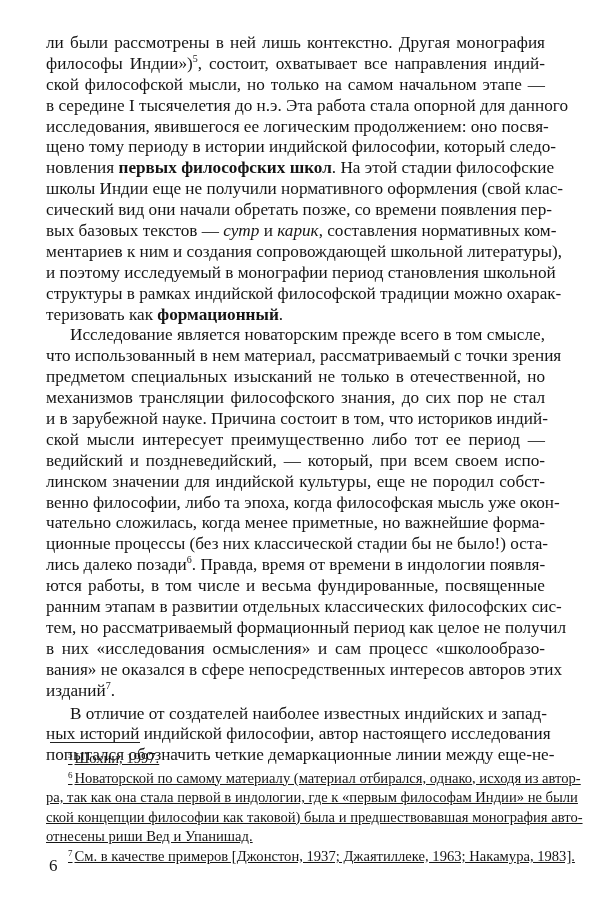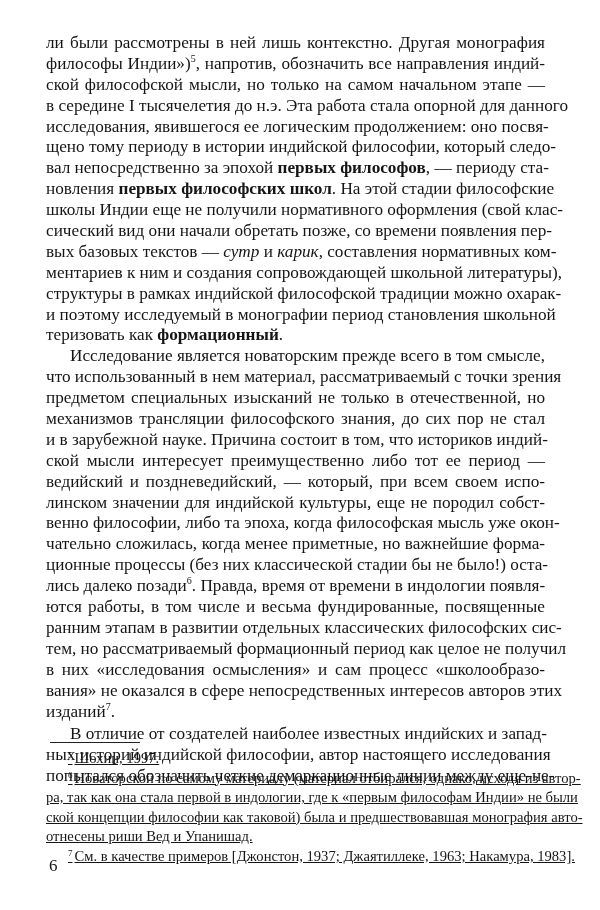--- a/index.html
+++ b/index.html
@@ -38,33 +38,32 @@
 </style>
 </head>
 <body>
 
 <div class="page">
 
   <div class="body-text">
 
     <div>
       <span class="line">ли были рассмотрены в ней лишь контекстно. Другая монография</span>
-      <span class="line"><span>философы Индии»)</span><span class="sup">5</span><span>, напротив, обозначить все направления индий-</span></span>
+      <span class="line"><span>философы Индии»)</span><span class="sup">5</span><span>, состоит, охватывает все направления индий-</span></span>
       <span class="line">ской философской мысли, но только на самом начальном этапе —</span>
       <span class="line">в середине I тысячелетия до н.э. Эта работа стала опорной для данного</span>
       <span class="line">исследования, явившегося ее логическим продолжением: оно посвя-</span>
       <span class="line">щено тому периоду в истории индийской философии, который следо-</span>
-      <span class="line"><span>вал непосредственно за эпохой </span><b>первых философов</b><span>, — периоду ста-</span></span>
       <span class="line"><span>новления </span><b>первых философских школ</b><span>. На этой стадии философские</span></span>
       <span class="line">школы Индии еще не получили нормативного оформления (свой клас-</span>
       <span class="line">сический вид они начали обретать позже, со времени появления пер-</span>
       <span class="line"><span>вых базовых текстов — </span><i>сутр</i><span> и </span><i>карик</i><span>, составления нормативных ком-</span></span>
       <span class="line">ментариев к ним и создания сопровождающей школьной литературы),</span>
+      <span class="line">и поэтому исследуемый в монографии период становления школьной</span>
       <span class="line">структуры в рамках индийской философской традиции можно охарак-</span>
-      <span class="line">и поэтому исследуемый в монографии период становления школьной</span>
       <span class="line last"><span>теризовать как </span><b>формационный</b><span>.</span></span>
     </div>
 
     <div>
       <span class="line indent">Исследование является новаторским прежде всего в том смысле,</span>
       <span class="line">что использованный в нем материал, рассматриваемый с точки зрения</span>
       <span class="line">предметом специальных изысканий не только в отечественной, но</span>
       <span class="line">механизмов трансляции философского знания, до сих пор не стал</span>
       <span class="line">и в зарубежной науке. Причина состоит в том, что историков индий-</span>
       <span class="line">ской мысли интересует преимущественно либо тот ее период —</span>

